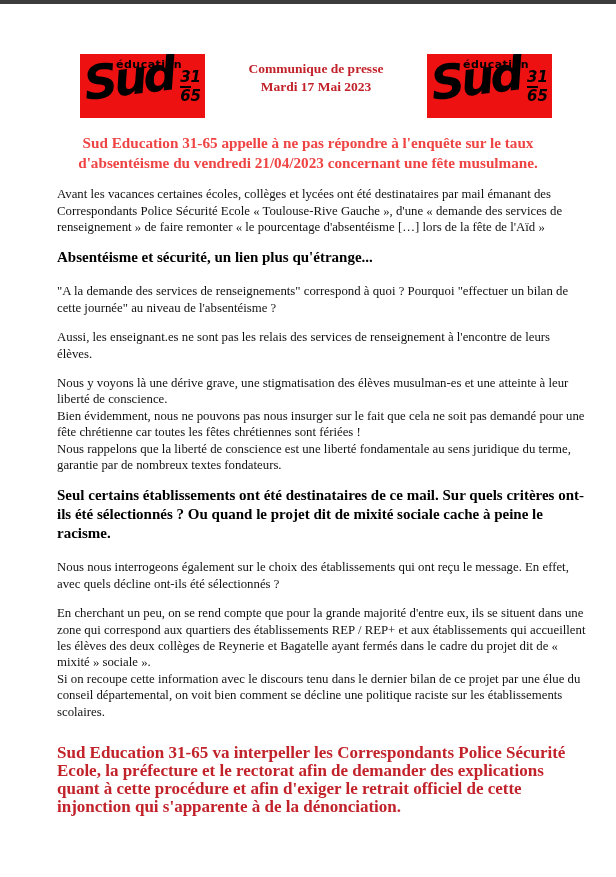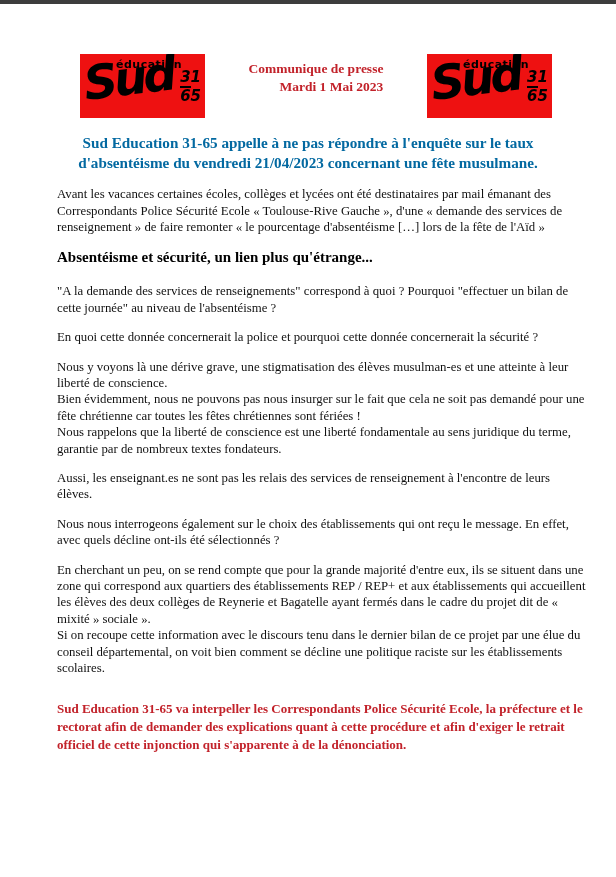--- a/index.html
+++ b/index.html
@@ -33,40 +33,40 @@
   }
   .logo-nums{
     position:absolute;right:4px;top:16px;
     display:flex;flex-direction:column;align-items:flex-start;
     font-family:"DejaVu Sans", sans-serif;font-weight:bold;font-style:italic;
     font-size:15px;line-height:1;
   }
   .logo-dash{width:11px;height:2px;background:#000;margin:1px 0;}
 
   .presser{
-    padding-top:6px;text-align:right;
+    padding-top:6px;text-align:center;
     color:#c2222a;font-weight:bold;font-size:13.5px;line-height:1.35;
   }
 
   
   .headline{
     width:492px;margin:15px auto 0;text-align:center;
-    color:#0369a1;font-size:15.2px;font-weight:bold;line-height:1.32;
+    color:#ef4444;font-size:15.2px;font-weight:bold;line-height:1.32;
   }
 
   
   .content{padding:13px 28px 0 57px;font-size:12.8px;line-height:16.4px;color:#111;}
   .para{margin:0 0 13px;white-space:pre-line;}
   .subhead{
     margin:11px 0 16px;color:#000;
     font-size:15px;font-weight:bold;line-height:19px;
   }
   .closing{
     margin:24px 0 12px;white-space:pre-line;
-    color:#c2222a;font-weight:bold;font-size:13px;line-height:18px;
+    color:#c2222a;font-weight:bold;font-size:17px;line-height:18px;
   }
 </style>
 </head>
 <body>
 
 <div class="page">
   <div class="top-bar"></div>
 
   <header class="header">
 
@@ -75,21 +75,21 @@
       <span class="logo-sud">Sud</span>
       <span class="logo-nums">
         <span>31</span>
         <span class="logo-dash"></span>
         <span>65</span>
       </span>
     </div>
 
     <div class="presser">
       <div>Communique de presse</div>
-      <div>Mardi 1 Mai 2023</div>
+      <div>Mardi 17 Mai 2023</div>
     </div>
 
     <div class="logo">
       <span class="logo-edu">éducation</span>
       <span class="logo-sud">Sud</span>
       <span class="logo-nums">
         <span>31</span>
         <span class="logo-dash"></span>
         <span>65</span>
       </span>
@@ -99,28 +99,28 @@
 
   <h1 class="headline">Sud Education 31-65 appelle à ne pas répondre à l'enquête sur le taux d'absentéisme du vendredi 21/04/2023 concernant une fête musulmane.</h1>
 
   <main class="content">
     <p class="para">Avant les vacances certaines écoles, collèges et lycées ont été destinataires par mail émanant des Correspondants Police Sécurité Ecole « Toulouse-Rive Gauche »,  d'une « demande des services de renseignement » de faire remonter « le pourcentage d'absentéisme […] lors de la fête de l'Aïd »</p>
 
     <h2 class="subhead">Absentéisme et sécurité, un lien plus qu'étrange...</h2>
 
     <p class="para">"A la demande des services de renseignements" correspond à quoi ? Pourquoi "effectuer un bilan de cette journée" au niveau de l'absentéisme ?</p>
 
-    <p class="para">En quoi cette donnée concernerait la police et pourquoi cette donnée concernerait la sécurité ?</p>
+
+    <p class="para">Aussi, les enseignant.es ne sont pas les relais des services de renseignement à l'encontre de leurs élèves.</p>
 
     <p class="para">Nous y voyons là une dérive grave, une stigmatisation des élèves musulman-es et une atteinte à leur liberté de conscience.
 Bien évidemment, nous ne pouvons pas nous insurger sur le fait que cela ne soit pas demandé pour une fête chrétienne car toutes les fêtes chrétiennes sont fériées !
 Nous rappelons que la liberté de conscience est une liberté fondamentale au sens juridique du terme, garantie par de nombreux textes fondateurs.</p>
 
-    <p class="para">Aussi, les enseignant.es ne sont pas les relais des services de renseignement à l'encontre de leurs élèves.</p>
-
+    <h2 class="subhead">Seul certains établissements ont été destinataires de ce mail. Sur quels critères ont-ils été sélectionnés ? Ou quand le projet dit de mixité sociale cache à peine le racisme.</h2>
 
     <p class="para">Nous nous interrogeons également sur le choix des établissements qui ont reçu le message. En effet, avec quels décline ont-ils été sélectionnés ?</p>
 
     <p class="para">En cherchant un peu, on se rend compte que pour la grande majorité d'entre eux, ils se situent dans une zone qui correspond aux quartiers des établissements REP / REP+ et aux établissements qui accueillent les élèves des deux collèges de Reynerie et Bagatelle ayant fermés dans le cadre du projet dit de « mixité » sociale ».
 Si on recoupe cette information avec le discours tenu dans le dernier bilan de ce projet par une élue du conseil départemental, on voit bien comment se décline une politique raciste sur les établissements scolaires.</p>
 
     <p class="closing">Sud Education 31-65 va interpeller les Correspondants Police Sécurité Ecole, la préfecture et le rectorat afin de demander des explications quant à cette procédure et afin d'exiger le retrait officiel de cette injonction qui s'apparente à de la dénonciation.</p>
   </main>
 </div>
 

